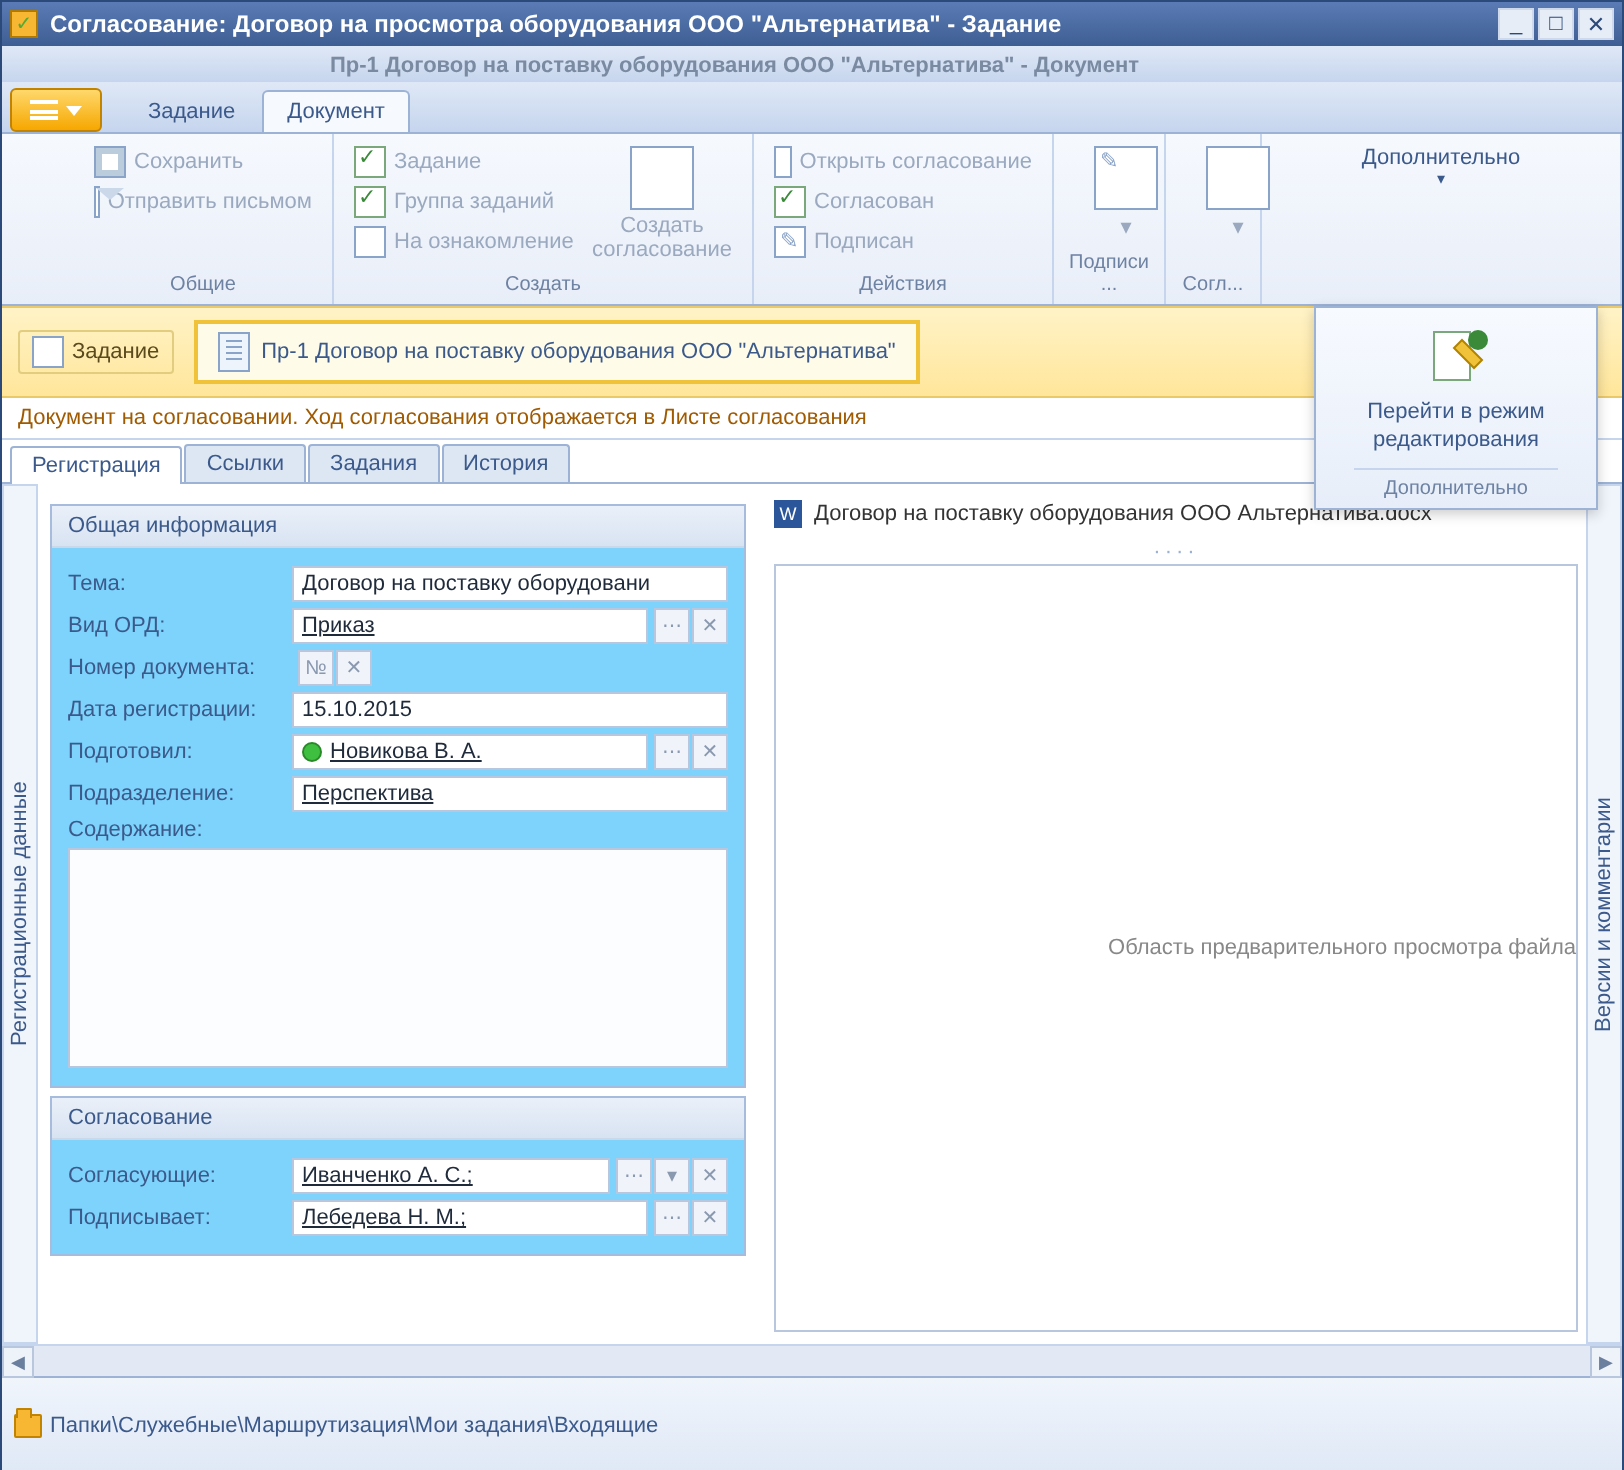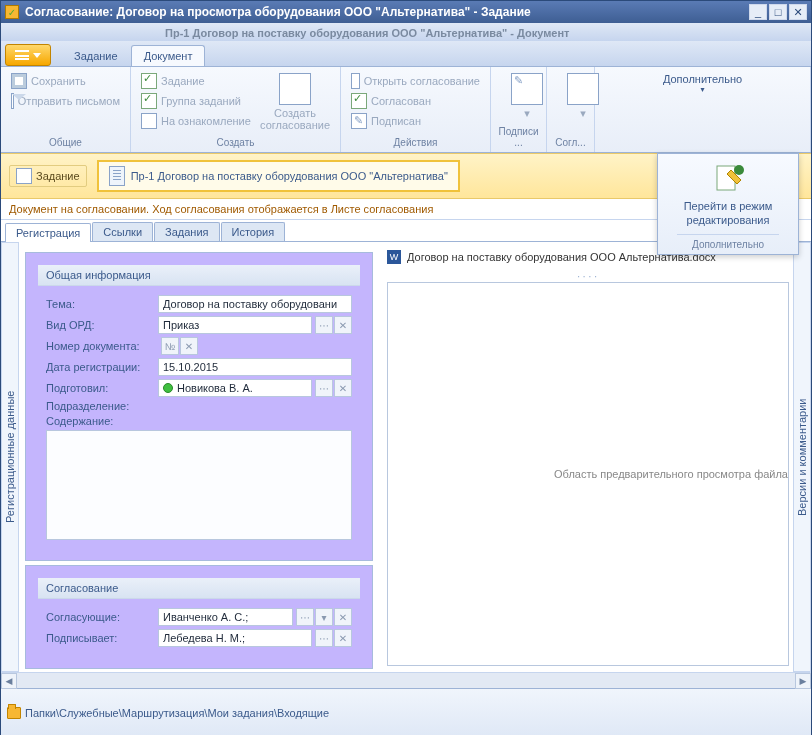--- a/index.html
+++ b/index.html
@@ -15,21 +15,21 @@
 .sub-title { background: linear-gradient(#dfe8f6, #c6d5ee); color: #436; padding: 4px 6px 2px 164px; font-weight: bold; color:#7a8aa0; }
 
 .tabbar { background: linear-gradient(#dfe8f6, #c6d5ee); display:flex; align-items:flex-end; height:26px; padding-left:4px; border-bottom:1px solid #9db3d6;}
 .orb { width:46px; height:22px; background:linear-gradient(#ffd86b,#f6a700); border:1px solid #c28400; border-radius:3px; margin-right:10px; display:flex;align-items:center;justify-content:center;}
 .orb-lines{width:14px;height:10px;border-top:2px solid #fff;border-bottom:2px solid #fff;position:relative;}
 .orb-lines::before{content:"";position:absolute;top:3px;left:0;width:14px;height:2px;background:#fff;}
 .orb-arrow{border-left:4px solid transparent;border-right:4px solid transparent;border-top:5px solid #fff;margin-left:4px;}
 .maintab{padding:4px 12px;color:#3b5a8b;border:1px solid transparent;border-bottom:none;border-top-left-radius:3px;border-top-right-radius:3px;}
 .maintab.active{background:#f6f9fe;border-color:#9db3d6;}
 
-.ribbon{background:linear-gradient(#f6f9fe,#e8eef8);display:flex;border-bottom:1px solid #9db3d6;}
+.ribbon{background:linear-gradient(#f6f9fe,#e8eef8);display:flex;border-bottom:1px solid #9db3d6;padding-left:36px;}
 .rgroup{border-right:1px solid #c6d5ee;padding:4px 6px 2px;display:flex;flex-direction:column;justify-content:space-between;}
 .rgroup-title{color:#6e82a3;text-align:center;padding:2px 0;margin-top:2px;font-size:10px;}
 .rbtn-v{display:flex;flex-direction:column;align-items:center;justify-content:center;color:#3b5a8b;padding:2px 4px;min-width:60px;}
 .rbtn-v.dis,.rbtn-h.dis{color:#9aa9bf;}
 .rbtn-v .ricon{width:32px;height:32px;margin-bottom:2px;position:relative;}
 .rbtn-h{display:flex;align-items:center;color:#3b5a8b;padding:2px 4px;white-space:nowrap;}
 .rbtn-h .ricon{width:16px;height:16px;margin-right:4px;}
 .rcol{display:flex;flex-direction:column;}
 .rrow{display:flex;}
 
@@ -49,27 +49,27 @@
 .inner-tabs{background:#fff;display:flex;border-bottom:1px solid #9db3d6;padding-left:4px;padding-top:2px;}
 .itab{padding:3px 10px;background:#dde7f4;border:1px solid #9db3d6;border-bottom:none;margin-right:1px;border-top-left-radius:2px;border-top-right-radius:2px;color:#3b5a8b;}
 .itab.active{background:#fff;position:relative;top:1px;}
 
 .content{background:#fff;display:flex;height:430px;position:relative;}
 .side-label{writing-mode:vertical-rl;transform:rotate(180deg);padding:4px 2px;border:1px solid #c6d5ee;background:#f0f5fc;color:#3b5a8b;text-align:center;}
 .form-area{flex:0 0 360px;padding:6px 2px;overflow:auto;}
 .preview-area{flex:1;padding:6px 4px 6px 8px;display:flex;flex-direction:column;}
 .right-side-label{writing-mode:vertical-rl;transform:rotate(180deg);padding:4px 2px;border:1px solid #c6d5ee;background:#f0f5fc;color:#3b5a8b;text-align:center;}
 
-.fieldset{border:1px solid #a7bbdd;background:#c4b5fd;margin:4px 4px;padding:12px;}
+.fieldset{border:1px solid #a7bbdd;background:#7dd3fc;margin:4px 4px;padding:0;}
 .fs-header{background:linear-gradient(#eaf0f9,#d8e3f2);padding:4px 8px;color:#3b5a8b;border-bottom:1px solid #cbd8ea;}
 .fs-body{padding:6px 8px;}
 .frow{display:flex;align-items:center;margin:3px 0;}
 .flabel{width:112px;color:#3b5a8b;}
 .finput{flex:1;background:#fff;border:1px solid #b8c7de;height:18px;padding:1px 4px;color:#1f2a3a;display:flex;align-items:center;}
-.finput.link{color:#1f2a3a;}
+.finput.link{text-decoration:underline;color:#1f2a3a;}
 .fbtns{display:flex;margin-left:2px;}
 .fbtn{width:18px;height:18px;border:1px solid #b8c7de;background:#f0f4fa;color:#8a99b0;display:flex;align-items:center;justify-content:center;font-size:10px;margin-left:1px;}
 .presence{width:10px;height:10px;border-radius:50%;background:#3fbf3f;border:1px solid #2a8a2a;display:inline-block;margin-right:4px;}
 .ftextarea{width:100%;height:110px;background:#fcfdff;border:1px solid #b8c7de;resize:none;}
 
 .preview-head{display:flex;align-items:center;gap:6px;color:#333;padding:2px 0 6px;}
 .preview-head .w-icon{width:14px;height:14px;background:#2b579a;color:#fff;font-size:9px;display:flex;align-items:center;justify-content:center;}
 .drag-dots{color:#9bb1d2;text-align:center;letter-spacing:2px;}
 .preview-box{flex:1;border:1px solid #b8c7de;background:#fff;display:flex;align-items:center;justify-content:flex-end;color:#888;}
 
@@ -271,20 +271,21 @@
                 <span class="presence"></span>
                 <span>Новикова В. А.</span>
               </div>
             <div class="fbtns">
                 <div class="fbtn">⋯</div>
                 <div class="fbtn">✕</div>
               </div>
           </div>
           <div class="frow">
             <div class="flabel">Подразделение:</div>
+            <div class="finput link">Перспектива</div>
           </div>
           <div class="frow" style="align-items:flex-start">
             <div class="flabel">Содержание:</div>
           </div>
           <textarea class="ftextarea" style=""></textarea>
         </div>
       </div>
 
       <div class="fieldset">
         <div class="fs-header">Согласование</div>

